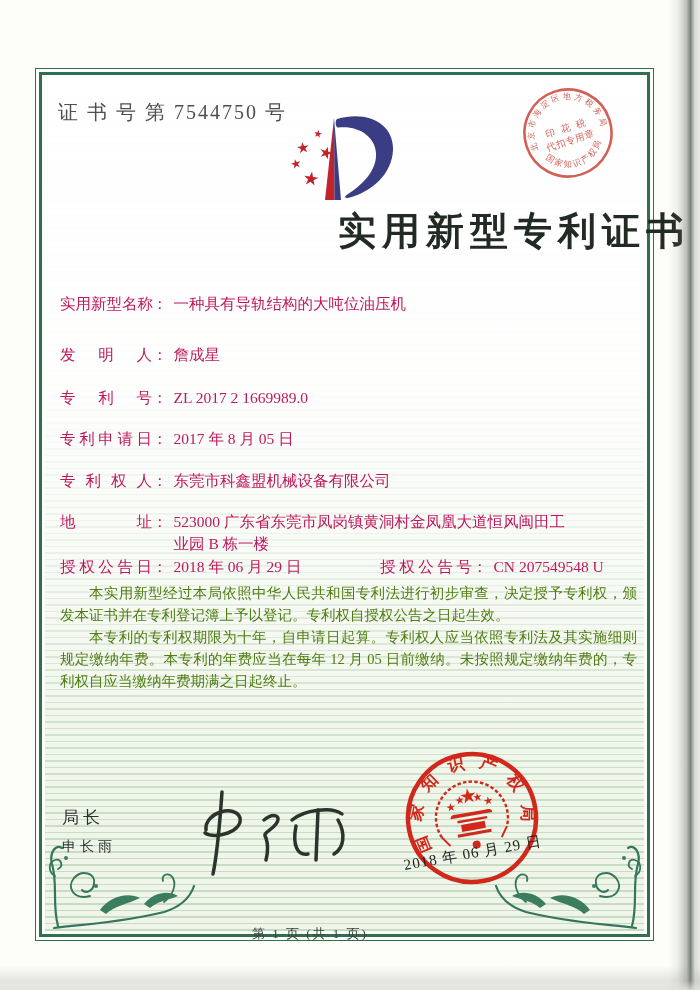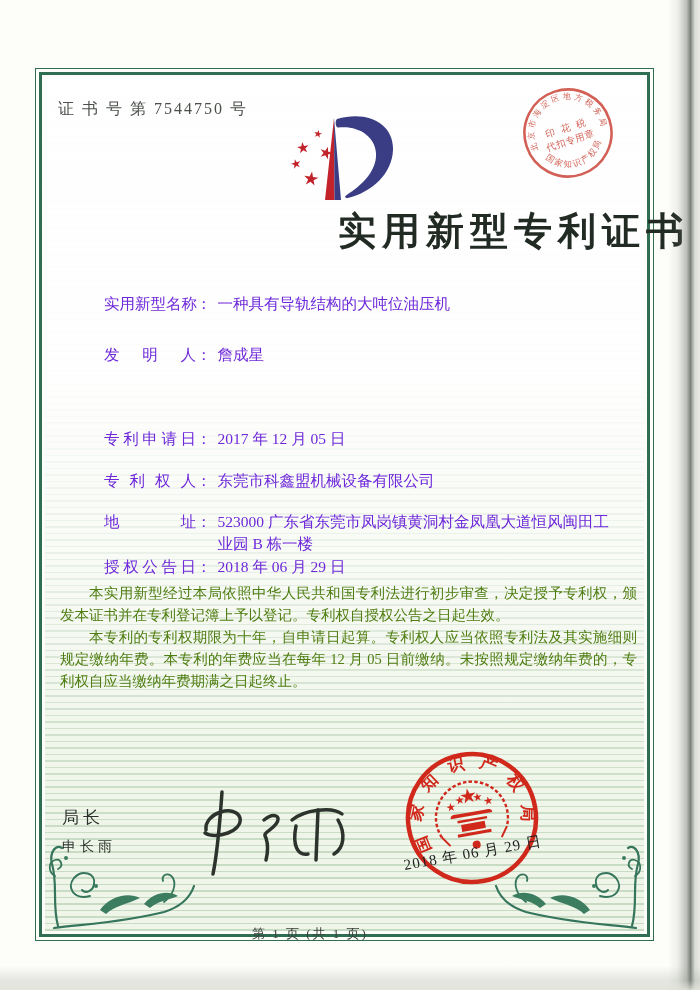--- a/index.html
+++ b/index.html
@@ -24,26 +24,26 @@
   .panel { position:absolute; left:45px; top:78px; width:599px; height:853px;
     background:
       linear-gradient(180deg, rgba(255,255,255,0.97) 0%, rgba(255,255,255,0.94) 36%,
         rgba(255,255,255,0.60) 56%, rgba(255,255,255,0.16) 76%, rgba(255,255,255,0) 92%),
       repeating-linear-gradient(180deg, rgba(124,170,126,0.34) 0px, rgba(124,170,126,0.34) 1.2px,
         rgba(246,250,242,0) 1.2px, rgba(246,250,242,0) 6.5px),
       #eff5e8; }
 
   .abs { position:absolute; }
 
-  .cert-no { left:58px; top:99px; font-size:16px; letter-spacing:2px; color:#4b504b; }
+  .cert-no { left:58px; top:99px; font-size:20px; letter-spacing:2px; color:#4b504b; }
 
   .title { left:0; top:206px; width:690px; text-align:right; font-size:38px; font-weight:bold;
     letter-spacing:6px; color:#222a24; }
 
-  .frow { left:60px; font-size:15.5px; color:#6d28d9; line-height:22px; white-space:nowrap;margin-left:44px; }
+  .frow { left:60px; font-size:15.5px; color:#be185d; line-height:22px; white-space:nowrap; }
   .fl { display:inline-block; width:92px; text-align:justify; text-align-last:justify; vertical-align:top; }
   .fc { vertical-align:top; }
   .fv { display:inline-block; margin-left:6px; vertical-align:top; }
   .fv.wrap { white-space:normal; width:404px; }
   .grant-right { position:absolute; left:320px; top:0; white-space:nowrap; }
 
   .paras { left:60px; top:582px; width:577px; font-size:14.5px; line-height:22px;
     color:#4d7c0f; text-align:justify; }
   .paras p { text-indent:2em; }
 
@@ -145,32 +145,38 @@
   </svg>
 
   <div class="abs title">实用新型专利证书</div>
 
   <div class="abs frow" style="top:293px;">
     <span class="fl">实用新型名称</span><span class="fc">：</span><span class="fv">一种具有导轨结构的大吨位油压机</span>
   </div>
   <div class="abs frow" style="top:344px;">
     <span class="fl">发明人</span><span class="fc">：</span><span class="fv">詹成星</span>
   </div>
+  <div class="abs frow" style="top:387px;">
+    <span class="fl">专利号</span><span class="fc">：</span><span class="fv">ZL 2017 2 1669989.0</span>
+  </div>
   <div class="abs frow" style="top:428px;">
-    <span class="fl">专利申请日</span><span class="fc">：</span><span class="fv">2017 年 12 月 05 日</span>
+    <span class="fl">专利申请日</span><span class="fc">：</span><span class="fv">2017 年 8 月 05 日</span>
   </div>
   <div class="abs frow" style="top:470px;">
     <span class="fl">专利权人</span><span class="fc">：</span><span class="fv">东莞市科鑫盟机械设备有限公司</span>
   </div>
   <div class="abs frow" style="top:511px;">
     <span class="fl">地址</span><span class="fc">：</span><span class="fv wrap">523000 广东省东莞市凤岗镇黄洞村金凤凰大道恒风闽田工业园 B 栋一楼</span>
   </div>
 
   <div class="abs frow" style="top:556px; width:580px;">
     <span class="fl">授权公告日</span><span class="fc">：</span><span class="fv">2018 年 06 月 29 日</span>
+    <span class="grant-right">
+      <span class="fl">授权公告号</span><span class="fc">：</span><span class="fv">CN 207549548 U</span>
+    </span>
   </div>
 
   <div class="abs paras">
     <p>本实用新型经过本局依照中华人民共和国专利法进行初步审查，决定授予专利权，颁发本证书并在专利登记簿上予以登记。专利权自授权公告之日起生效。</p>
     <p>本专利的专利权期限为十年，自申请日起算。专利权人应当依照专利法及其实施细则规定缴纳年费。本专利的年费应当在每年 12 月 05 日前缴纳。未按照规定缴纳年费的，专利权自应当缴纳年费期满之日起终止。</p>
   </div>
 
   <div class="abs officer-title">局长</div>
   <div class="abs officer-name">申长雨</div>
 

